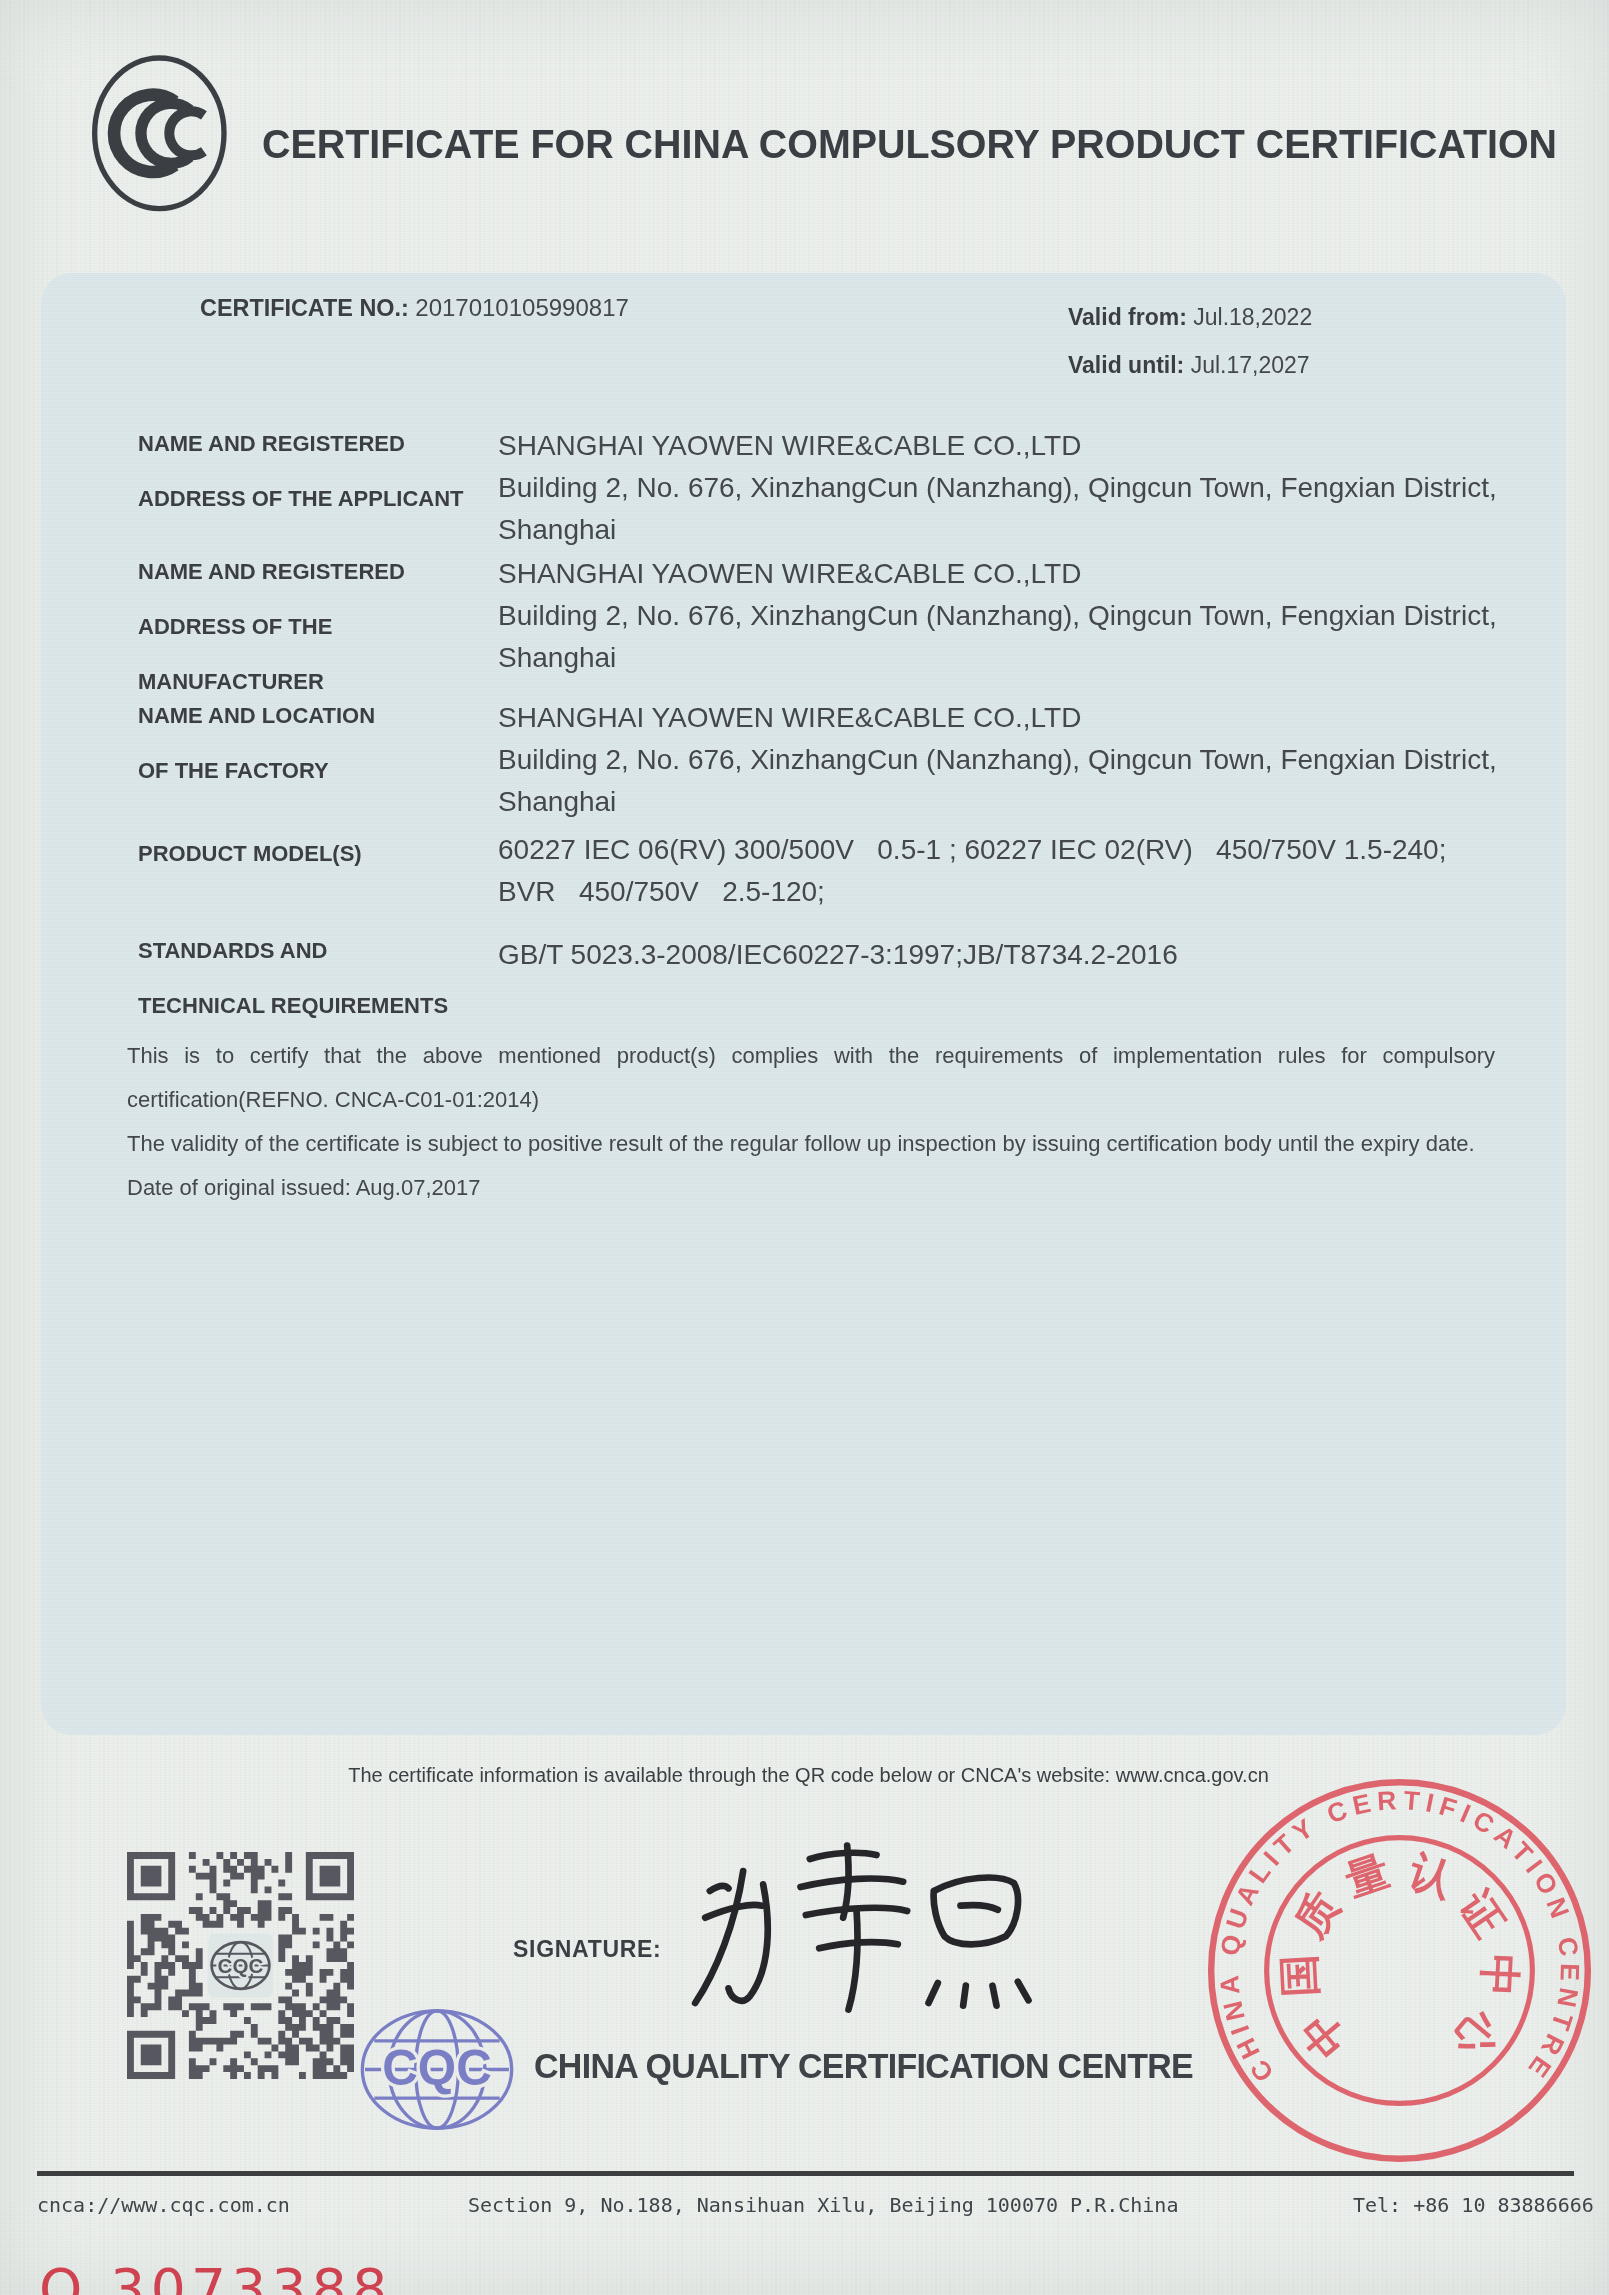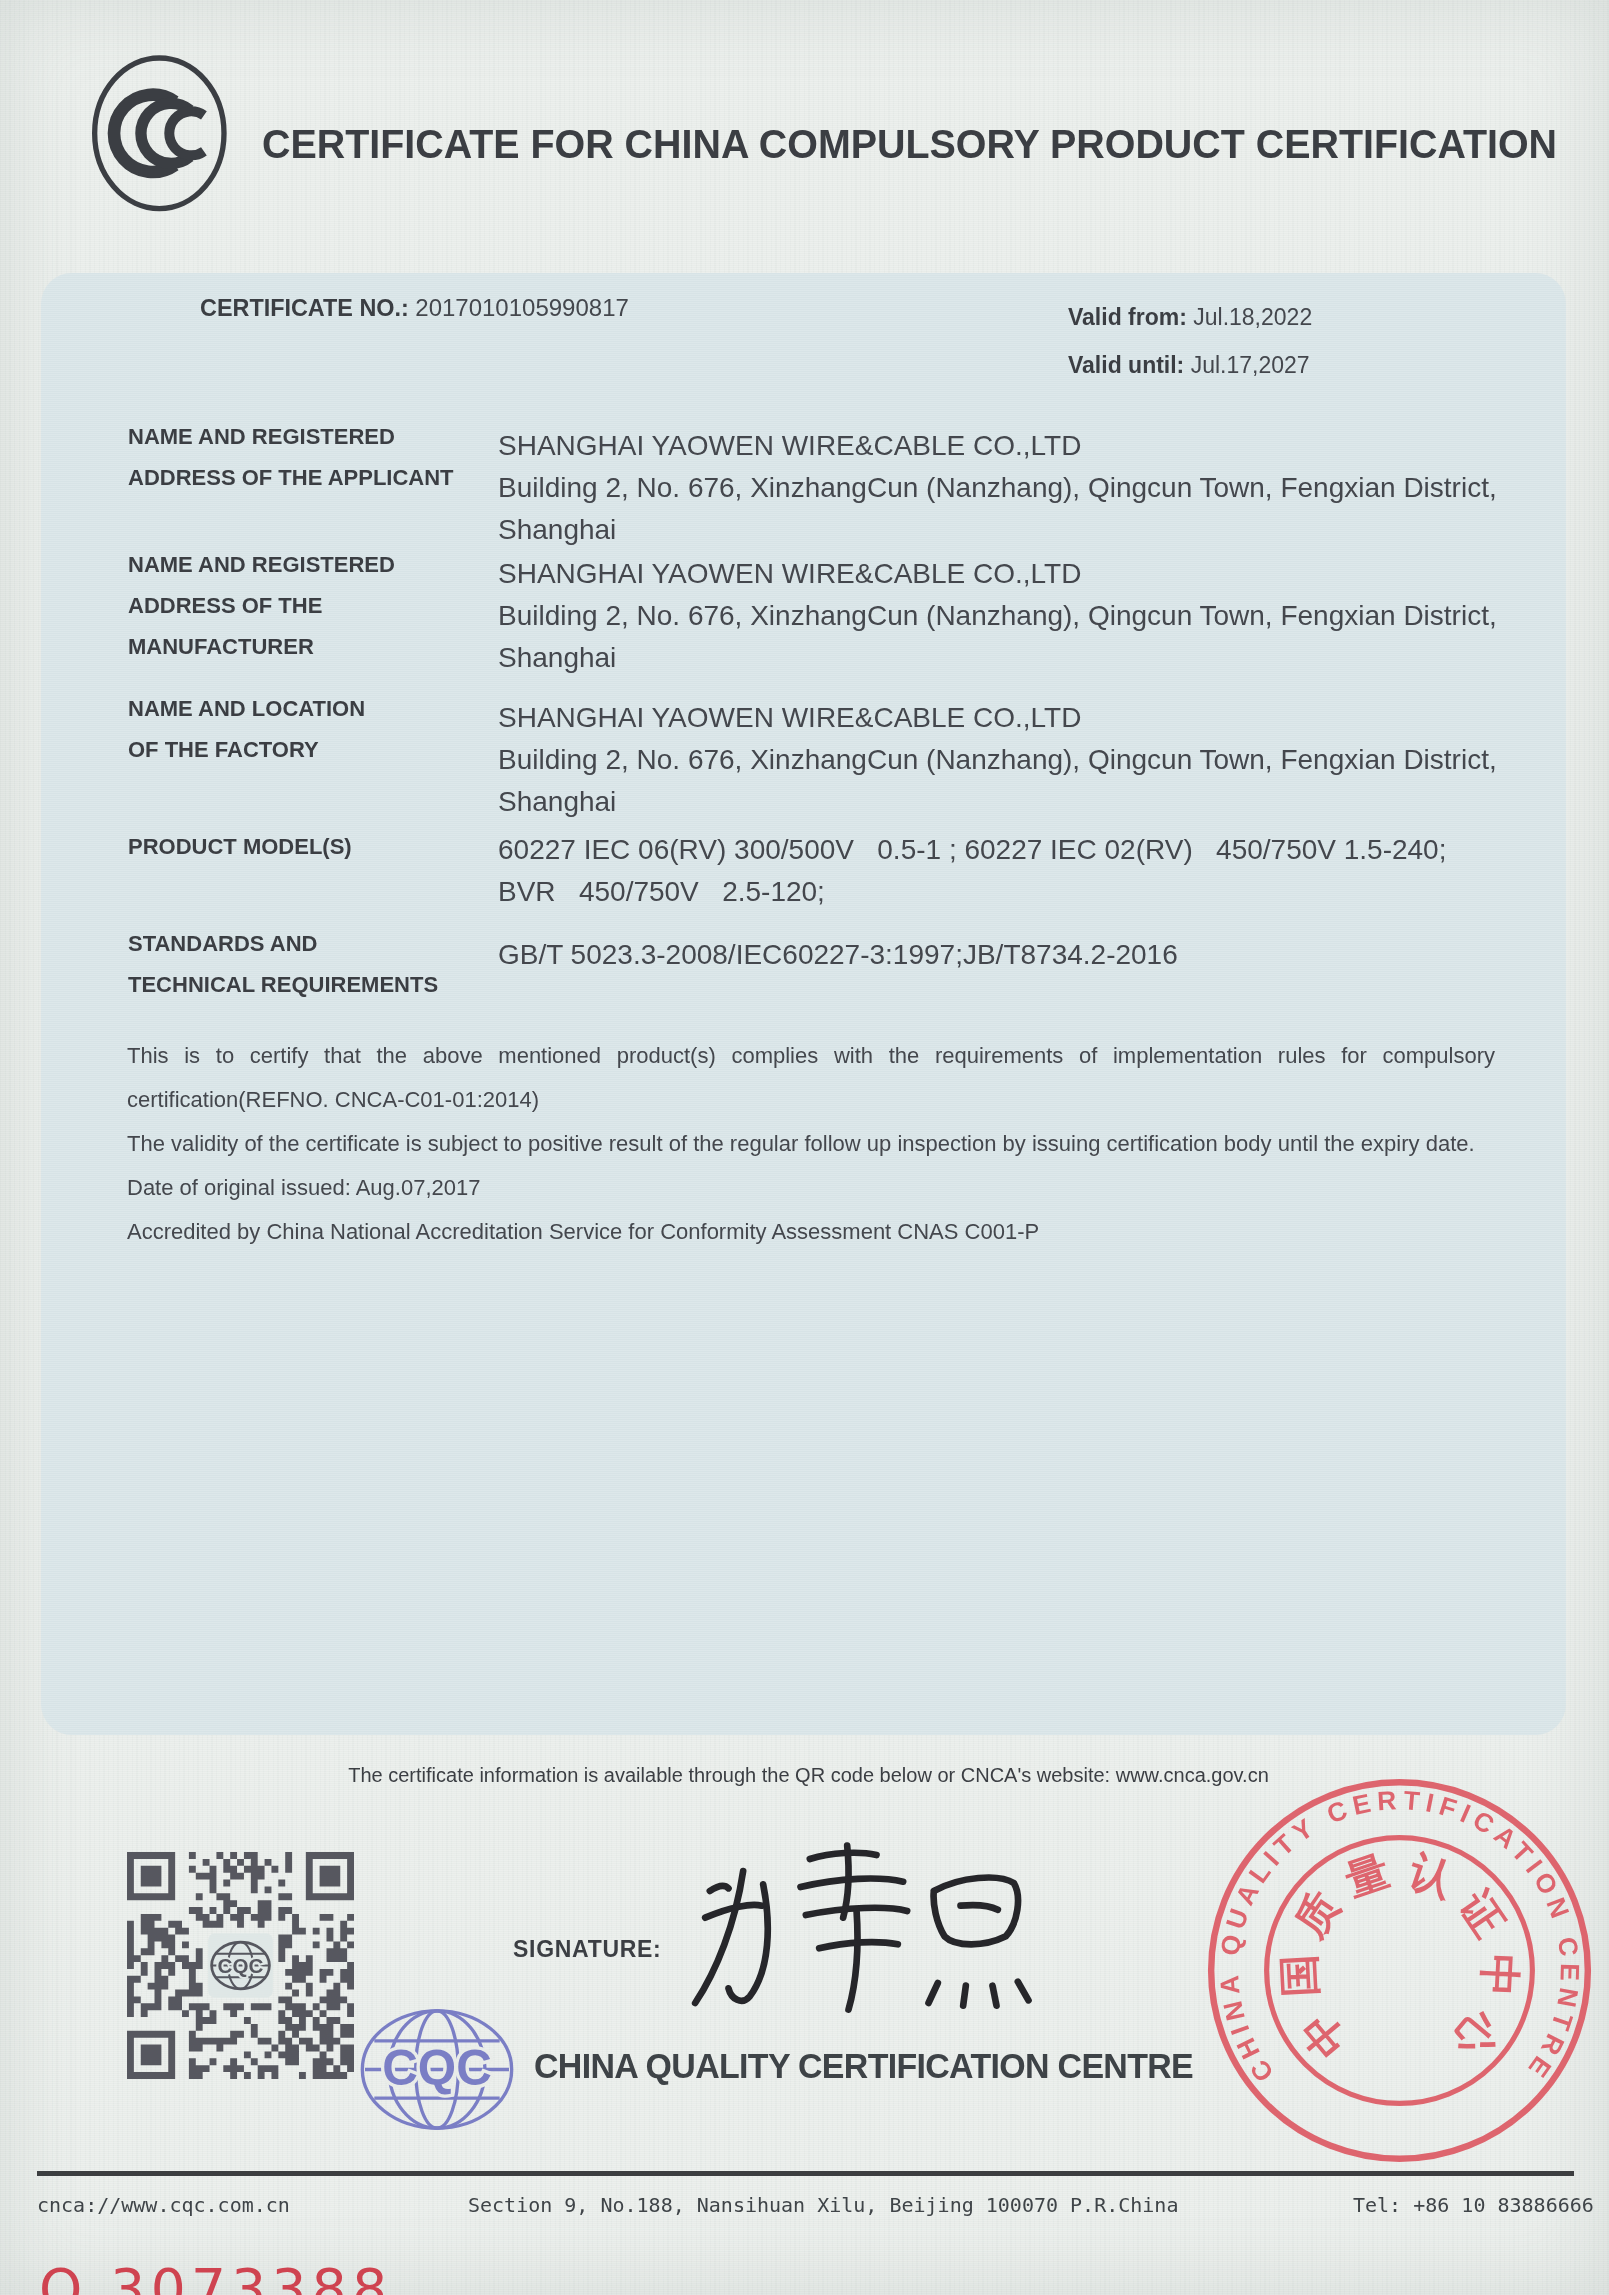--- a/index.html
+++ b/index.html
@@ -29,23 +29,23 @@
     background:
       repeating-linear-gradient(0deg, rgba(255,255,255,.16) 0 0.7px, rgba(0,0,0,0) 0.7px 2px),
       var(--panel);
   }
   .b{font-weight:bold; color:var(--ink);}
   .certno{left:200px; top:294px; font-size:23.4px;}
   .certno .val{font-size:24px;}
   .validbox{left:1068px; top:293px; font-size:23px; line-height:48px;}
   .frow{left:0; top:0; width:1525px;}
   .flabel{
-    position:absolute; left:128px; top:0; width:347px;
+    position:absolute; left:138px; top:0; width:347px;
     font-size:22px; font-weight:bold; color:var(--ink);
-    line-height:41px; white-space:pre-line;
+    line-height:55px; white-space:pre-line;
   }
   .fvalue{position:absolute; left:498px; width:1002px; font-size:28px; line-height:42px;}
   .vline{white-space:pre-wrap; display:block;}
   .paras{left:127px; top:1034px; width:1368px; font-size:22px; line-height:44px;}
   .paras p{margin:0; text-align:justify;}
   .paras p.nojust{text-align:left;}
   
   .qrnote{left:4px; top:1764px; width:1609px; text-align:center; font-size:20px; color:var(--ink);}
   .qr{left:127px; top:1852px;}
   .qr .qr-modules{fill:var(--qr_dark); fill-rule:evenodd;}
@@ -135,21 +135,20 @@
 TECHNICAL REQUIREMENTS</div>
     <div class="fvalue" style="top:10.7px">
       <span class="vline">GB/T 5023.3-2008/IEC60227-3:1997;JB/T8734.2-2016</span>
     </div>
   </div>
 
   <div class="abs paras">
     <p>This is to certify that the above mentioned product(s) complies with the requirements of implementation rules for compulsory certification(REFNO. CNCA-C01-01:2014)</p>
     <p>The validity of the certificate is subject to positive result of the regular follow up inspection by issuing certification body until the expiry date.</p>
     <p class="nojust">Date of original issued: Aug.07,2017</p>
-    <p class="nojust">Accredited by China National Accreditation Service for Conformity Assessment CNAS C001-P</p>
   </div>
 
   <div class="abs qrnote">The certificate information is available through the QR code below or CNCA's website: www.cnca.gov.cn</div>
 
   <svg class="abs qr" width="227" height="227" viewBox="0 0 330 330">
     <path class="qr-modules" d="M90,0h10v10h-10zM130,0h10v10h-10zM150,0h10v10h-10zM170,0h10v10h-10zM180,0h10v10h-10zM230,0h10v10h-10zM110,10h10v10h-10zM140,10h10v10h-10zM160,10h10v10h-10zM180,10h10v10h-10zM200,10h10v10h-10zM230,10h10v10h-10zM90,20h10v10h-10zM120,20h10v10h-10zM140,20h10v10h-10zM150,20h10v10h-10zM170,20h10v10h-10zM180,20h10v10h-10zM190,20h10v10h-10zM210,20h10v10h-10zM230,20h10v10h-10zM100,30h10v10h-10zM110,30h10v10h-10zM120,30h10v10h-10zM150,30h10v10h-10zM160,30h10v10h-10zM180,30h10v10h-10zM190,30h10v10h-10zM120,40h10v10h-10zM140,40h10v10h-10zM180,40h10v10h-10zM220,40h10v10h-10zM120,50h10v10h-10zM180,50h10v10h-10zM200,50h10v10h-10zM100,60h10v10h-10zM130,60h10v10h-10zM140,60h10v10h-10zM220,60h10v10h-10zM230,60h10v10h-10zM140,70h10v10h-10zM150,70h10v10h-10zM190,70h10v10h-10zM200,70h10v10h-10zM90,80h10v10h-10zM100,80h10v10h-10zM120,80h10v10h-10zM140,80h10v10h-10zM160,80h10v10h-10zM170,80h10v10h-10zM190,80h10v10h-10zM200,80h10v10h-10zM220,80h10v10h-10zM230,80h10v10h-10zM20,90h10v10h-10zM30,90h10v10h-10zM40,90h10v10h-10zM100,90h10v10h-10zM110,90h10v10h-10zM130,90h10v10h-10zM150,90h10v10h-10zM160,90h10v10h-10zM180,90h10v10h-10zM190,90h10v10h-10zM200,90h10v10h-10zM220,90h10v10h-10zM240,90h10v10h-10zM280,90h10v10h-10zM290,90h10v10h-10zM320,90h10v10h-10zM0,100h10v10h-10zM20,100h10v10h-10zM30,100h10v10h-10zM60,100h10v10h-10zM70,100h10v10h-10zM110,100h10v10h-10zM120,100h10v10h-10zM130,100h10v10h-10zM160,100h10v10h-10zM190,100h10v10h-10zM240,100h10v10h-10zM310,100h10v10h-10zM0,110h10v10h-10zM20,110h10v10h-10zM30,110h10v10h-10zM40,110h10v10h-10zM50,110h10v10h-10zM70,110h10v10h-10zM80,110h10v10h-10zM240,110h10v10h-10zM250,110h10v10h-10zM270,110h10v10h-10zM290,110h10v10h-10zM310,110h10v10h-10zM320,110h10v10h-10zM0,120h10v10h-10zM30,120h10v10h-10zM40,120h10v10h-10zM50,120h10v10h-10zM60,120h10v10h-10zM220,120h10v10h-10zM230,120h10v10h-10zM290,120h10v10h-10zM310,120h10v10h-10zM0,130h10v10h-10zM30,130h10v10h-10zM50,130h10v10h-10zM60,130h10v10h-10zM80,130h10v10h-10zM220,130h10v10h-10zM230,130h10v10h-10zM270,130h10v10h-10zM300,130h10v10h-10zM320,130h10v10h-10zM0,140h10v10h-10zM20,140h10v10h-10zM30,140h10v10h-10zM60,140h10v10h-10zM100,140h10v10h-10zM220,140h10v10h-10zM290,140h10v10h-10zM300,140h10v10h-10zM310,140h10v10h-10zM0,150h10v10h-10zM10,150h10v10h-10zM50,150h10v10h-10zM70,150h10v10h-10zM80,150h10v10h-10zM100,150h10v10h-10zM220,150h10v10h-10zM240,150h10v10h-10zM260,150h10v10h-10zM290,150h10v10h-10zM300,150h10v10h-10zM310,150h10v10h-10zM0,160h10v10h-10zM20,160h10v10h-10zM40,160h10v10h-10zM50,160h10v10h-10zM60,160h10v10h-10zM80,160h10v10h-10zM90,160h10v10h-10zM100,160h10v10h-10zM240,160h10v10h-10zM250,160h10v10h-10zM260,160h10v10h-10zM320,160h10v10h-10zM20,170h10v10h-10zM40,170h10v10h-10zM60,170h10v10h-10zM90,170h10v10h-10zM230,170h10v10h-10zM240,170h10v10h-10zM250,170h10v10h-10zM260,170h10v10h-10zM280,170h10v10h-10zM290,170h10v10h-10zM310,170h10v10h-10zM320,170h10v10h-10zM0,180h10v10h-10zM10,180h10v10h-10zM40,180h10v10h-10zM50,180h10v10h-10zM90,180h10v10h-10zM240,180h10v10h-10zM250,180h10v10h-10zM280,180h10v10h-10zM310,180h10v10h-10zM320,180h10v10h-10zM0,190h10v10h-10zM30,190h10v10h-10zM40,190h10v10h-10zM50,190h10v10h-10zM90,190h10v10h-10zM100,190h10v10h-10zM230,190h10v10h-10zM260,190h10v10h-10zM300,190h10v10h-10zM320,190h10v10h-10zM0,200h10v10h-10zM40,200h10v10h-10zM70,200h10v10h-10zM80,200h10v10h-10zM90,200h10v10h-10zM100,200h10v10h-10zM240,200h10v10h-10zM260,200h10v10h-10zM290,200h10v10h-10zM300,200h10v10h-10zM0,210h10v10h-10zM10,210h10v10h-10zM40,210h10v10h-10zM60,210h10v10h-10zM70,210h10v10h-10zM220,210h10v10h-10zM230,210h10v10h-10zM280,210h10v10h-10zM290,210h10v10h-10zM300,210h10v10h-10zM310,210h10v10h-10zM0,220h10v10h-10zM20,220h10v10h-10zM30,220h10v10h-10zM40,220h10v10h-10zM60,220h10v10h-10zM70,220h10v10h-10zM90,220h10v10h-10zM100,220h10v10h-10zM110,220h10v10h-10zM140,220h10v10h-10zM150,220h10v10h-10zM160,220h10v10h-10zM180,220h10v10h-10zM190,220h10v10h-10zM200,220h10v10h-10zM230,220h10v10h-10zM240,220h10v10h-10zM250,220h10v10h-10zM270,220h10v10h-10zM290,220h10v10h-10zM300,220h10v10h-10zM320,220h10v10h-10zM0,230h10v10h-10zM20,230h10v10h-10zM80,230h10v10h-10zM100,230h10v10h-10zM120,230h10v10h-10zM150,230h10v10h-10zM220,230h10v10h-10zM240,230h10v10h-10zM250,230h10v10h-10zM260,230h10v10h-10zM280,230h10v10h-10zM320,230h10v10h-10zM100,240h10v10h-10zM110,240h10v10h-10zM120,240h10v10h-10zM170,240h10v10h-10zM220,240h10v10h-10zM230,240h10v10h-10zM250,240h10v10h-10zM270,240h10v10h-10zM290,240h10v10h-10zM300,240h10v10h-10zM100,250h10v10h-10zM180,250h10v10h-10zM230,250h10v10h-10zM240,250h10v10h-10zM250,250h10v10h-10zM270,250h10v10h-10zM280,250h10v10h-10zM290,250h10v10h-10zM310,250h10v10h-10zM320,250h10v10h-10zM90,260h10v10h-10zM150,260h10v10h-10zM160,260h10v10h-10zM180,260h10v10h-10zM220,260h10v10h-10zM240,260h10v10h-10zM280,260h10v10h-10zM290,260h10v10h-10zM310,260h10v10h-10zM320,260h10v10h-10zM90,270h10v10h-10zM100,270h10v10h-10zM110,270h10v10h-10zM120,270h10v10h-10zM130,270h10v10h-10zM140,270h10v10h-10zM150,270h10v10h-10zM190,270h10v10h-10zM200,270h10v10h-10zM220,270h10v10h-10zM230,270h10v10h-10zM250,270h10v10h-10zM260,270h10v10h-10zM280,270h10v10h-10zM290,270h10v10h-10zM300,270h10v10h-10zM90,280h10v10h-10zM100,280h10v10h-10zM130,280h10v10h-10zM210,280h10v10h-10zM230,280h10v10h-10zM240,280h10v10h-10zM260,280h10v10h-10zM270,280h10v10h-10zM290,280h10v10h-10zM310,280h10v10h-10zM320,280h10v10h-10zM170,290h10v10h-10zM200,290h10v10h-10zM220,290h10v10h-10zM230,290h10v10h-10zM240,290h10v10h-10zM280,290h10v10h-10zM310,290h10v10h-10zM320,290h10v10h-10zM90,300h10v10h-10zM120,300h10v10h-10zM150,300h10v10h-10zM180,300h10v10h-10zM230,300h10v10h-10zM240,300h10v10h-10zM270,300h10v10h-10zM280,300h10v10h-10zM290,300h10v10h-10zM310,300h10v10h-10zM320,300h10v10h-10zM90,310h10v10h-10zM100,310h10v10h-10zM110,310h10v10h-10zM140,310h10v10h-10zM150,310h10v10h-10zM160,310h10v10h-10zM190,310h10v10h-10zM200,310h10v10h-10zM210,310h10v10h-10zM270,310h10v10h-10zM280,310h10v10h-10zM300,310h10v10h-10zM320,310h10v10h-10zM90,320h10v10h-10zM100,320h10v10h-10zM150,320h10v10h-10zM170,320h10v10h-10zM190,320h10v10h-10zM210,320h10v10h-10zM250,320h10v10h-10zM270,320h10v10h-10zM280,320h10v10h-10zM290,320h10v10h-10zM300,320h10v10h-10zM310,320h10v10h-10zM0,0h70v70h-70z M10,10h50v50h-50z M20,20h30v30h-30zM260,0h70v70h-70z M270,10h50v50h-50z M280,20h30v30h-30zM0,260h70v70h-70z M10,270h50v50h-50z M20,280h30v30h-30z"></path>
     <rect x="118" y="118" width="94" height="94" rx="10" fill="#dfe7e6"></rect>
     <g>
       <ellipse cx="165" cy="165" rx="42" ry="34" fill="none" stroke="#56575f" stroke-width="4"></ellipse>
       <ellipse cx="165" cy="165" rx="18" ry="34" fill="none" stroke="#56575f" stroke-width="3"></ellipse>

